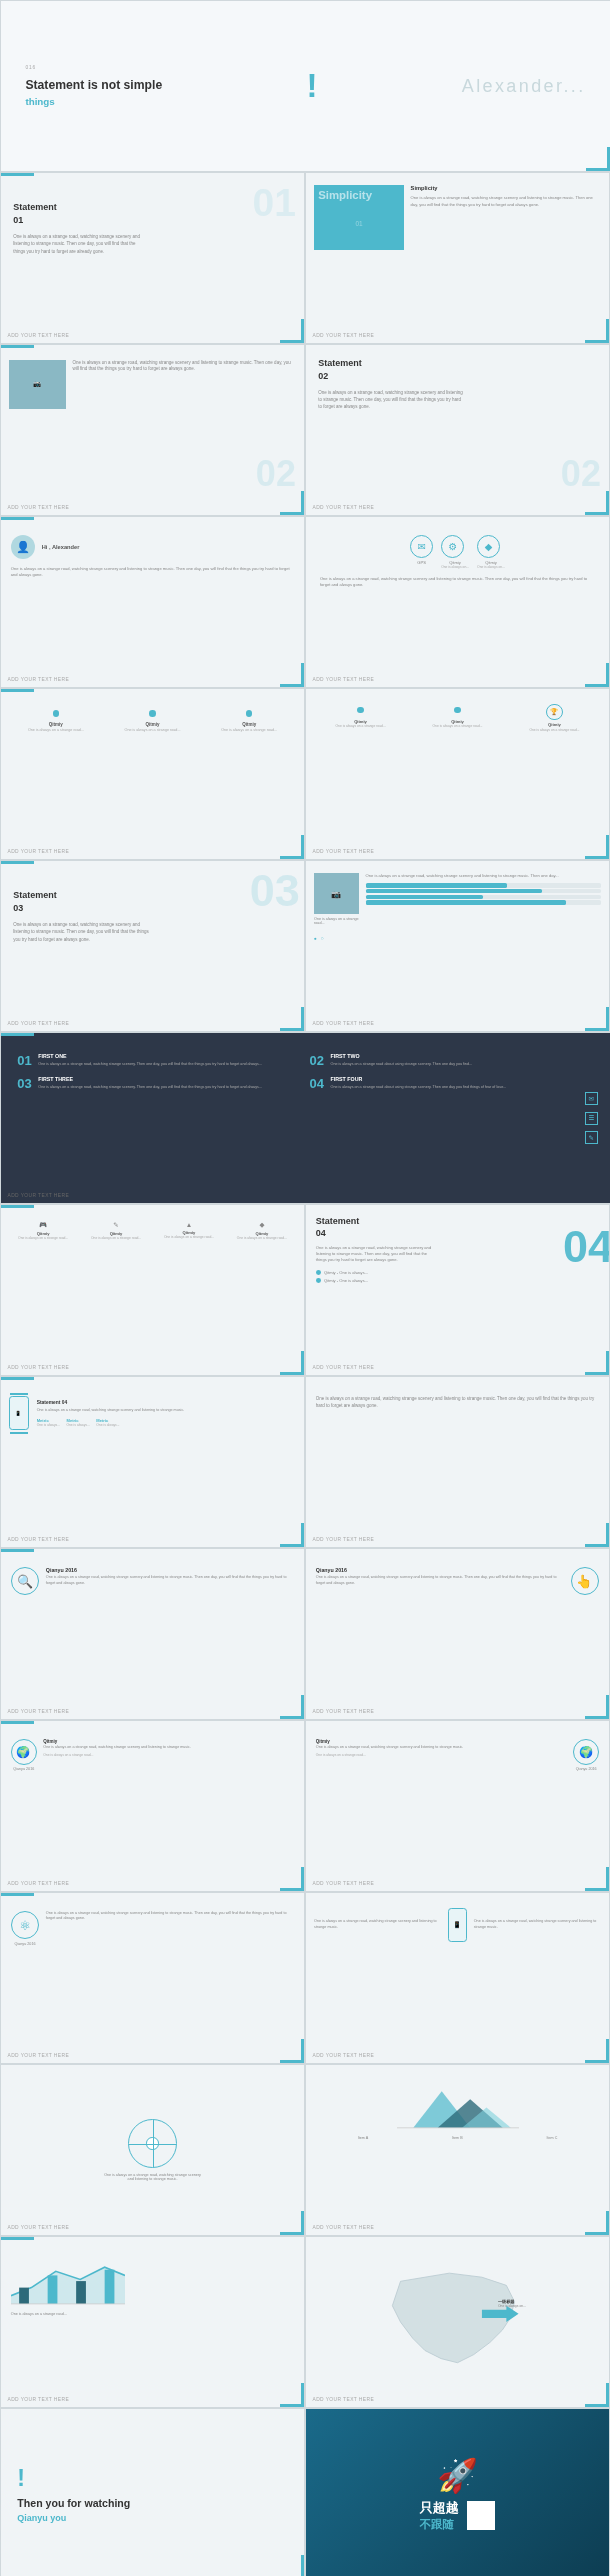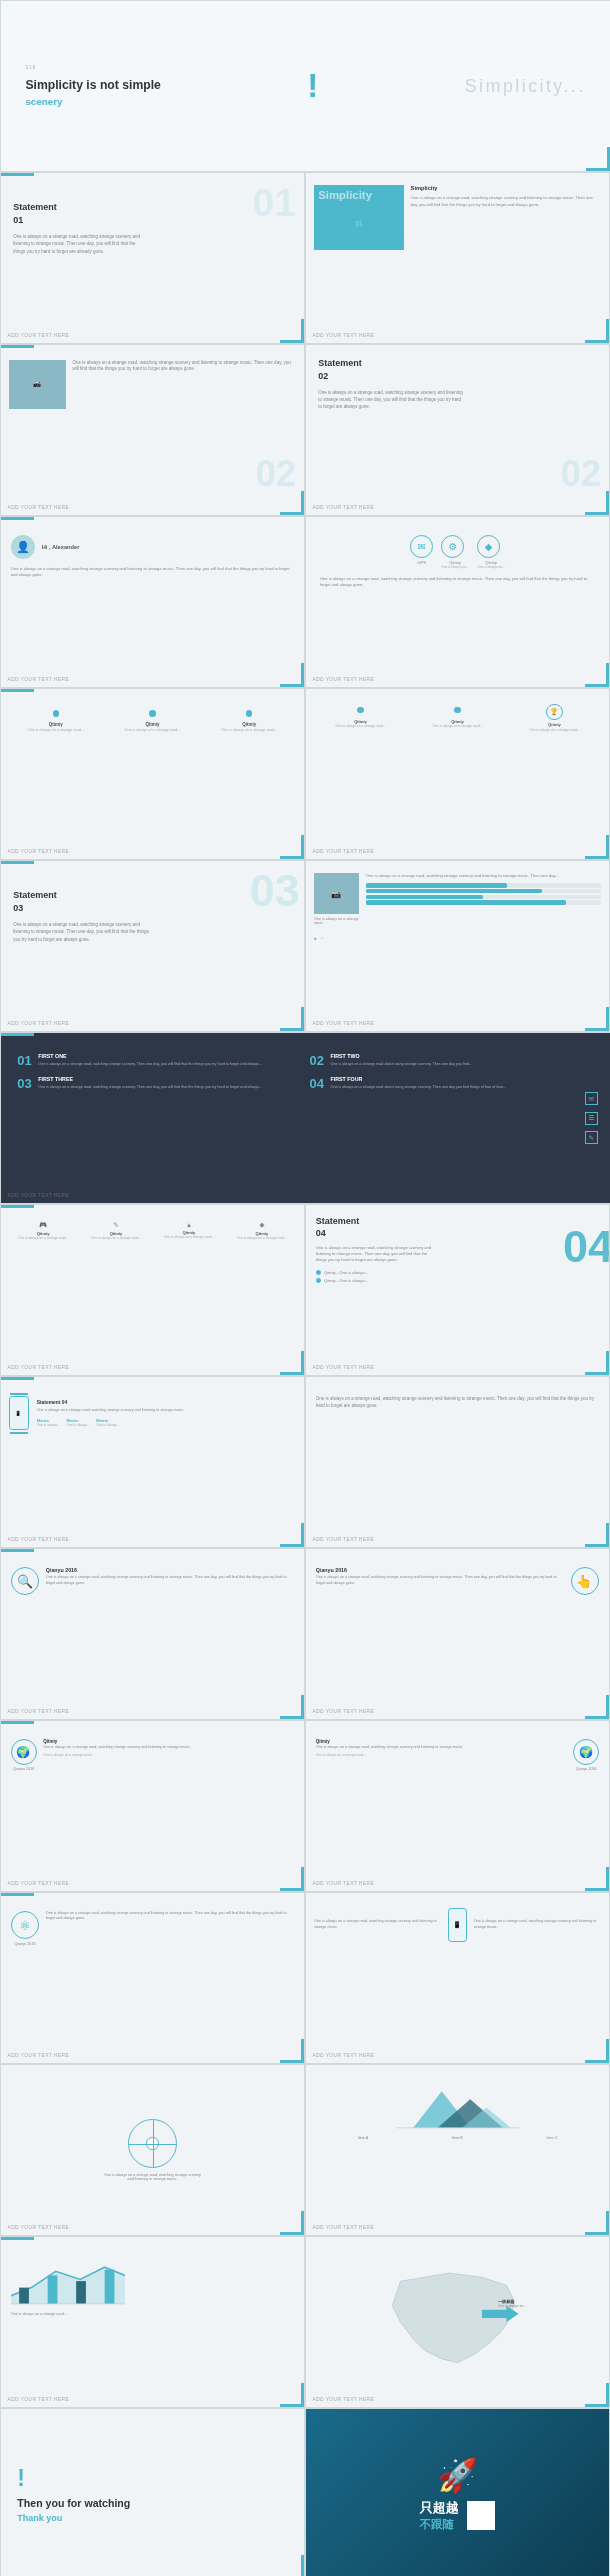--- a/index.html
+++ b/index.html
@@ -175,25 +175,25 @@
     }
 
   </style>
 </head>
 <body>
 
 <div class="slide-row">
   <div class="slide-full s1" style="background:#f5f8fa; display:flex; align-items:center; justify-content:space-between; padding: 16.3px 24.4px;">
     <div>
       <div style="font-size:4.9px;color:#aaa;margin-bottom:8.1px;letter-spacing:0.8px;">016</div>
-      <div style="font-size:12.2px;font-weight:bold;color:#333;margin-bottom:3.3px;">Simplicity is not simple</div>
-      <div style="font-size:9.8px;color:#4db8cc;font-weight:bold;">scenery</div>
+      <div style="font-size:12.2px;font-weight:bold;color:#333;margin-bottom:3.3px;">Statement is not simple</div>
+      <div style="font-size:9.8px;color:#4db8cc;font-weight:bold;">things</div>
     </div>
     <div style="font-size:33px;font-weight:900;color:#4db8cc;margin:0 24.4px;">!</div>
-    <div style="font-size:18px;color:#c8d8dc;font-weight:300;letter-spacing:2.4px;">Simplicity...</div>
+    <div style="font-size:18px;color:#c8d8dc;font-weight:300;letter-spacing:2.4px;">Alexander...</div>
     <div class="accent-corner-br"></div>
   </div>
 </div>
 
 <div class="slide-row">
 
   <div class="slide" style="background:#f0f4f6; padding:12.2px 12.2px 12.2px 12.2px; position:relative;">
     <div class="accent-bar-top"></div>
     <div style="position:absolute;right:8.1px;top:8.1px;font-size:39px;font-weight:900;color:rgba(77,184,204,0.12);">01</div>
     <div style="margin-top:16.3px;">
@@ -690,21 +690,21 @@
   </div>
 </div>
 
 <div class="slide-row">
 
   <div class="slide" style="padding:16.3px;position:relative;background:#f0f4f6;display:flex;flex-direction:column;justify-content:center;">
     <div style="margin-bottom:4.9px;">
       <span class="exclaim">!</span>
     </div>
     <div style="font-size:10.6px;font-weight:bold;color:#333;margin-bottom:3.3px;">Then you for watching</div>
-    <div style="font-size:9px;color:#4db8cc;font-weight:bold;">Thank you</div>
+    <div style="font-size:9px;color:#4db8cc;font-weight:bold;">Qianyu you</div>
     <div class="accent-corner-br"></div>
   </div>
 
   <div class="slide" style="position:relative;overflow:hidden;">
     <div style="position:absolute;inset:0;background:linear-gradient(135deg,#1a6a8a 0%,#0d3d52 100%);"></div>
     <div style="position:relative;z-index:2;padding:8.1px;display:flex;flex-direction:column;align-items:center;justify-content:center;height:100%;color:white;">
 
       <div style="font-size:33px;margin-bottom:4.1px;">🚀</div>
       <div style="display:flex;gap:8.1px;align-items:center;">
         <div>

